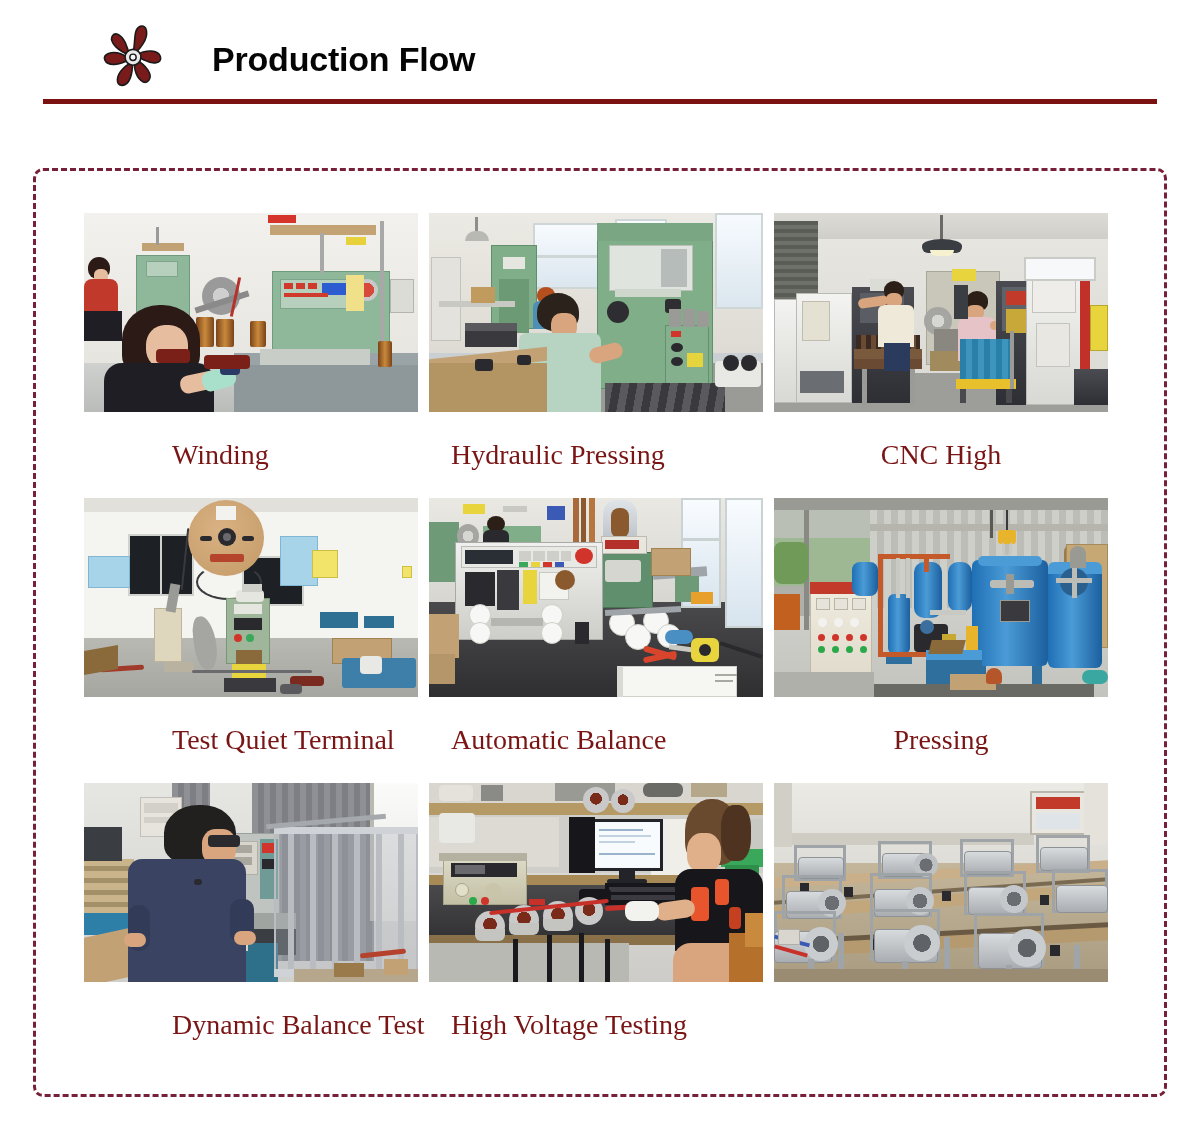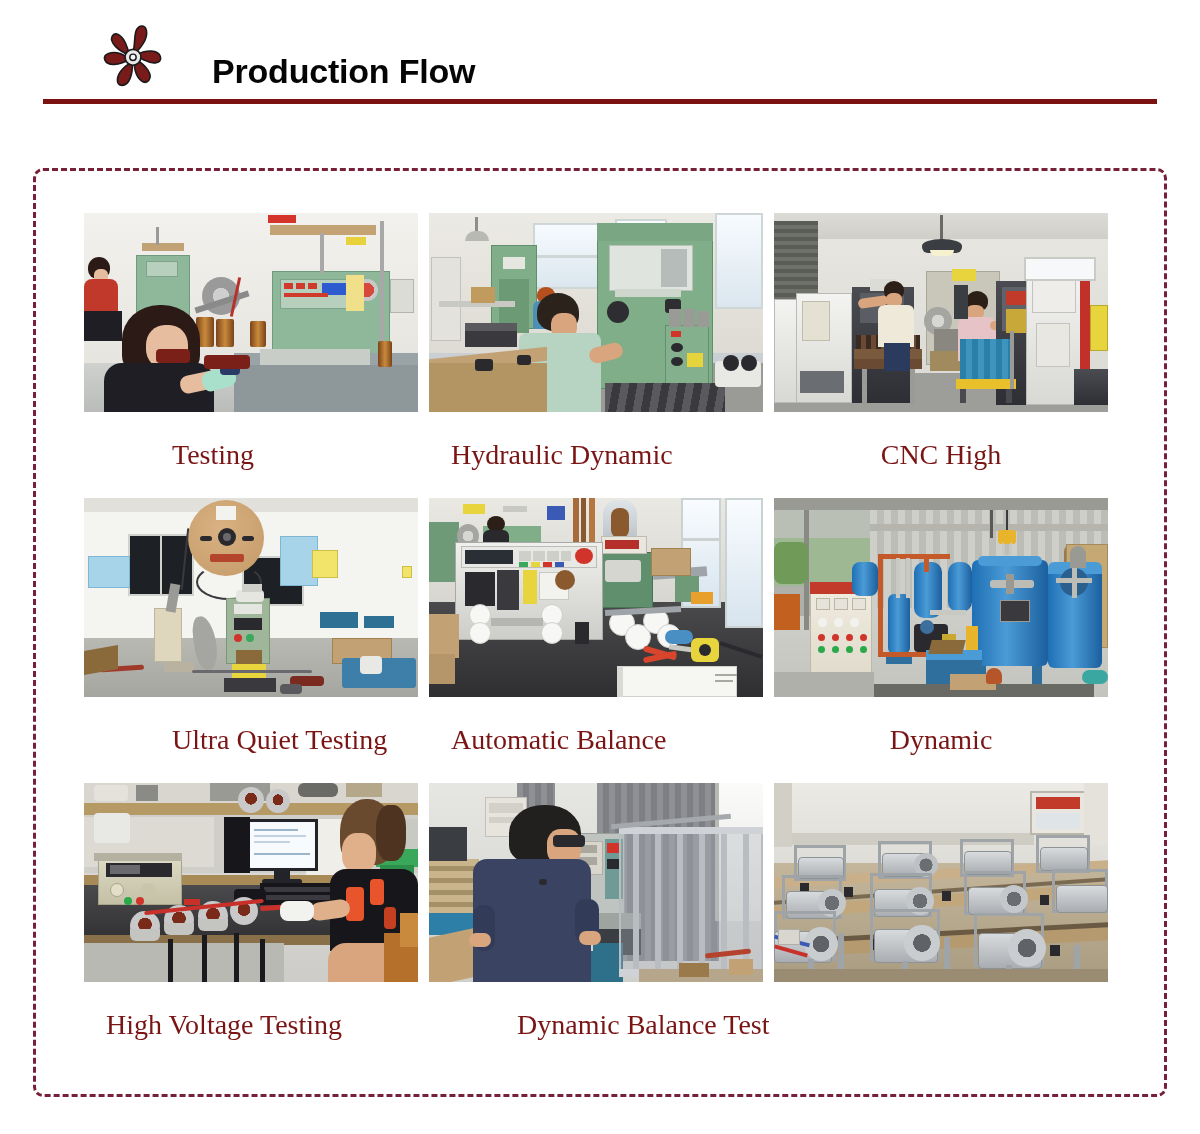--- a/index.html
+++ b/index.html
@@ -14,21 +14,21 @@
   
   .header {
     position: absolute; left: 0; top: 0; width: 1200px; height: 110px;
     display: flex; align-items: center;
   }
   .logo-wrap {
     position: absolute; left: 96px; top: 22px; width: 74px; height: 72px;
   }
   .logo-wrap svg { display: block; width: 74px; height: 72px; }
   .page-title {
-    position: absolute; left: 212px; top: 48px;
+    position: absolute; left: 212px; top: 36px;
     font-family: "Liberation Sans", "DejaVu Sans", sans-serif;
     font-weight: bold; font-size: 34px; color: #050505;
     letter-spacing: -0.2px; line-height: 46px;
   }
   .title-rule {
     position: absolute; left: 43px; top: 99px; width: 1114px; height: 5px;
     background: #7B1111;
   }
 
   
@@ -207,21 +207,21 @@
           <div class="ph" style="left:136px;top:148px;width:20px;height:14px;background:#2a3a66;border-radius:4px;"></div>
 
           <div class="ph" style="left:120px;top:142px;width:46px;height:14px;background:#7a2018;border-radius:4px;"></div>
           <div class="ph" style="left:72px;top:136px;width:34px;height:14px;background:#7a2018;border-radius:4px;"></div>
 
           <div class="ph" style="left:306px;top:66px;width:24px;height:34px;background:#dcdcd6;border:1px solid #b5b5ae;"></div>
           <div class="ph p1-coil" style="left:294px;top:128px;width:14px;height:26px;"></div>
           <div class="ph" style="left:262px;top:24px;width:20px;height:8px;background:#e8d23c;"></div>
           <div class="ph" style="left:184px;top:2px;width:28px;height:8px;background:#d4342a;"></div>
         </div>
-        <div class="caption">Testing</div>
+        <div class="caption">Winding</div>
       </div>
 
       <div class="cell c2 row1">
         <div class="photo">
           <div class="ph p2-wall"></div>
           <div class="ph p2-floor"></div>
 
           <div class="ph p2-win" style="left:104px;top:10px;width:74px;height:66px;"></div>
           <div class="ph p2-win" style="left:186px;top:6px;width:52px;height:70px;"></div>
           <div class="ph p2-win" style="left:286px;top:0px;width:48px;height:96px;"></div>
@@ -271,21 +271,21 @@
           <div class="ph" style="left:88px;top:142px;width:14px;height:10px;background:#2a2a2e;border-radius:3px;"></div>
 
           <div class="ph" style="left:36px;top:116px;width:52px;height:18px;background:#3a3a3e;"></div>
           <div class="ph" style="left:36px;top:110px;width:52px;height:8px;background:#5a5a5e;"></div>
 
           <div class="ph" style="left:176px;top:170px;width:120px;height:29px;background:repeating-linear-gradient(100deg,#5a5a5e 0 8px,#3a3a3e 8px 16px);"></div>
           <div class="ph" style="left:286px;top:148px;width:46px;height:26px;background:#e8e8e4;border-radius:4px;"></div>
           <div class="ph" style="left:294px;top:142px;width:16px;height:16px;background:#2a2a2e;border-radius:50%;"></div>
           <div class="ph" style="left:312px;top:142px;width:16px;height:16px;background:#2a2a2e;border-radius:50%;"></div>
         </div>
-        <div class="caption">Hydraulic Dynamic</div>
+        <div class="caption">Hydraulic Pressing</div>
       </div>
 
       <div class="cell c3 row1">
         <div class="photo">
           <div class="ph p3-wall"></div>
           <div class="ph p3-floor"></div>
 
           <div class="ph" style="left:0;top:0;width:334px;height:26px;background:linear-gradient(#dcdbd6,#cfcec9);"></div>
 
           <div class="ph" style="left:0;top:8px;width:44px;height:78px;background:repeating-linear-gradient(#5a5d55 0 4px,#6e716a 4px 8px);"></div>
@@ -397,21 +397,21 @@
           <div class="ph" style="left:258px;top:160px;width:74px;height:30px;background:#3d7fa8;border-radius:3px;"></div>
           <div class="ph" style="left:276px;top:158px;width:22px;height:18px;background:#e8e8e4;border-radius:4px;"></div>
           <div class="ph" style="left:236px;top:114px;width:38px;height:16px;background:#2e6f94;"></div>
           <div class="ph" style="left:280px;top:118px;width:30px;height:12px;background:#2e6f94;"></div>
           <div class="ph" style="left:16px;top:168px;width:44px;height:5px;background:#a03a2a;border-radius:3px;transform:rotate(-4deg);"></div>
           <div class="ph" style="left:206px;top:178px;width:34px;height:10px;background:#7a2a1e;border-radius:4px;"></div>
           <div class="ph" style="left:196px;top:186px;width:22px;height:10px;background:#5a5a5e;border-radius:4px;"></div>
           <div class="ph" style="left:0px;top:150px;width:34px;height:24px;background:#8a6a3a;transform:skewY(-10deg);"></div>
           <div class="ph" style="left:108px;top:172px;width:120px;height:3px;background:#6a6a6e;border-radius:2px;"></div>
         </div>
-        <div class="caption">Ultra Quiet Testing</div>
+        <div class="caption">Test Quiet Terminal</div>
       </div>
 
       <div class="cell c2 row2">
         <div class="photo">
           <div class="ph p5-bg"></div>
           <div class="ph p5-bench"></div>
 
           <div class="ph p5-win" style="left:252px;top:0px;width:40px;height:110px;"></div>
           <div class="ph p5-win" style="left:296px;top:0px;width:38px;height:130px;"></div>
           <div class="ph" style="left:252px;top:40px;width:40px;height:3px;background:#cbd2d2;"></div>
@@ -575,21 +575,80 @@
 
           <div class="ph" style="left:98px;top:186px;width:222px;height:13px;background:#6a6a64;"></div>
           <div class="ph" style="left:0px;top:174px;width:100px;height:25px;background:#b0b0aa;"></div>
           <div class="ph" style="left:176px;top:176px;width:46px;height:16px;background:#c2a274;"></div>
           <div class="ph" style="left:212px;top:170px;width:16px;height:16px;background:#b5562a;border-radius:50% 50% 20% 20%;"></div>
 
           <div class="ph" style="left:0px;top:44px;width:34px;height:42px;background:#6f9a58;border-radius:8px;"></div>
           <div class="ph" style="left:0px;top:96px;width:26px;height:36px;background:#c2601f;"></div>
           <div class="ph" style="left:308px;top:172px;width:26px;height:14px;background:#3aa8a0;border-radius:7px;"></div>
         </div>
-        <div class="caption">Dynamic</div>
+        <div class="caption">Pressing</div>
+      </div>
+
+      <div class="cell c1 row3">
+        <div class="photo">
+          <div class="ph p7-bg"></div>
+
+          <div class="ph p7-curtain" style="left:168px;top:0px;width:122px;height:178px;"></div>
+          <div class="ph p7-curtain" style="left:88px;top:0px;width:38px;height:60px;"></div>
+          <div class="ph" style="left:288px;top:0px;width:46px;height:138px;background:linear-gradient(#fbfbfa,#e4e4e0);"></div>
+          <div class="ph" style="left:286px;top:0px;width:4px;height:138px;background:#b9b9b3;"></div>
+
+          <div class="ph" style="left:56px;top:14px;width:42px;height:40px;background:#e6e4dd;border:1px solid #c2c0b8;"></div>
+          <div class="ph" style="left:60px;top:20px;width:34px;height:10px;background:#d2d0c8;"></div>
+          <div class="ph" style="left:60px;top:34px;width:34px;height:6px;background:#d2d0c8;"></div>
+
+          <div class="ph" style="left:0px;top:76px;width:50px;height:58px;background:repeating-linear-gradient(#c9b48c 0 7px,#a38f68 7px 12px);"></div>
+          <div class="ph" style="left:0px;top:44px;width:38px;height:34px;background:#3a3d42;"></div>
+          <div class="ph" style="left:0px;top:130px;width:56px;height:22px;background:#2e7fa8;"></div>
+          <div class="ph" style="left:0px;top:150px;width:44px;height:49px;background:#c2a274;transform:skewY(-12deg);"></div>
+
+          <div class="ph" style="left:126px;top:50px;width:70px;height:82px;background:#bfc4c0;border:1px solid #9aa09c;"></div>
+          <div class="ph" style="left:134px;top:58px;width:40px;height:34px;background:#d8d6cc;border:1px solid #b2b0a6;"></div>
+          <div class="ph" style="left:138px;top:62px;width:30px;height:8px;background:#a9a79e;"></div>
+          <div class="ph" style="left:138px;top:74px;width:30px;height:8px;background:#a9a79e;"></div>
+          <div class="ph" style="left:176px;top:56px;width:18px;height:60px;background:#6f9a96;"></div>
+          <div class="ph" style="left:178px;top:60px;width:12px;height:10px;background:#d0342a;"></div>
+          <div class="ph" style="left:178px;top:76px;width:12px;height:10px;background:#2a2a2e;"></div>
+          <div class="ph" style="left:126px;top:130px;width:86px;height:24px;background:#9fa4a0;"></div>
+          <div class="ph" style="left:142px;top:146px;width:70px;height:26px;background:#3a3d42;"></div>
+          <div class="ph" style="left:124px;top:160px;width:70px;height:39px;background:#2e6f8a;"></div>
+          <div class="ph" style="left:138px;top:152px;width:26px;height:16px;background:#d8d6cc;"></div>
+
+          <div class="ph p7-rack" style="left:190px;top:44px;width:144px;height:150px;"></div>
+          <div class="ph" style="left:204px;top:48px;width:6px;height:142px;background:#b9bcc0;"></div>
+          <div class="ph" style="left:226px;top:48px;width:6px;height:142px;background:#b9bcc0;"></div>
+          <div class="ph" style="left:248px;top:48px;width:6px;height:142px;background:#b9bcc0;"></div>
+          <div class="ph" style="left:270px;top:48px;width:6px;height:142px;background:#b9bcc0;"></div>
+          <div class="ph" style="left:292px;top:48px;width:6px;height:142px;background:#b9bcc0;"></div>
+          <div class="ph" style="left:314px;top:48px;width:6px;height:142px;background:#b9bcc0;"></div>
+          <div class="ph" style="left:190px;top:44px;width:144px;height:7px;background:#cfd2d6;"></div>
+          <div class="ph" style="left:190px;top:186px;width:144px;height:8px;background:#cfd2d6;"></div>
+          <div class="ph" style="left:182px;top:36px;width:120px;height:5px;background:#a5a8ac;transform:rotate(-5deg);"></div>
+
+          <div class="ph" style="left:80px;top:22px;width:72px;height:58px;background:#22201e;border-radius:48% 48% 30% 30%;"></div>
+          <div class="ph" style="left:118px;top:46px;width:34px;height:36px;background:#d8a57e;border-radius:40%;"></div>
+          <div class="ph" style="left:124px;top:52px;width:32px;height:12px;background:#2a2a2e;border-radius:4px;"></div>
+          <div class="ph p7-navy" style="left:44px;top:76px;width:118px;height:123px;"></div>
+          <div class="ph" style="left:44px;top:122px;width:22px;height:46px;background:#323b57;border-radius:10px;"></div>
+          <div class="ph" style="left:146px;top:116px;width:24px;height:44px;background:#323b57;border-radius:10px;"></div>
+          <div class="ph" style="left:40px;top:150px;width:22px;height:14px;background:#d8a57e;border-radius:7px;"></div>
+          <div class="ph" style="left:150px;top:148px;width:22px;height:14px;background:#d8a57e;border-radius:7px;"></div>
+          <div class="ph" style="left:110px;top:96px;width:8px;height:6px;background:#2a2a2e;border-radius:3px;"></div>
+
+          <div class="ph" style="left:210px;top:186px;width:124px;height:13px;background:#b5a68c;"></div>
+          <div class="ph" style="left:250px;top:180px;width:30px;height:14px;background:#9a7a4a;"></div>
+          <div class="ph" style="left:300px;top:176px;width:24px;height:16px;background:#c2a274;"></div>
+          <div class="ph" style="left:276px;top:168px;width:46px;height:5px;background:#b5422c;border-radius:3px;transform:rotate(-6deg);"></div>
+        </div>
+        <div class="caption">Dynamic Balance Test</div>
       </div>
 
       <div class="cell c2 row3">
         <div class="photo">
           <div class="ph p8-bg"></div>
 
           <div class="ph" style="left:0px;top:0px;width:334px;height:20px;background:#d8d6cf;"></div>
           <div class="ph" style="left:0px;top:20px;width:334px;height:12px;background:#b59a66;"></div>
           <div class="ph" style="left:0px;top:32px;width:334px;height:58px;background:#cfcec8;"></div>
           <div class="ph" style="left:10px;top:2px;width:34px;height:16px;background:#e4e2da;border-radius:4px;"></div>
@@ -663,79 +722,20 @@
           <div class="ph" style="left:300px;top:124px;width:12px;height:22px;background:#c44020;border-radius:4px;"></div>
           <div class="ph" style="left:226px;top:118px;width:40px;height:18px;background:#e0b08a;border-radius:9px;transform:rotate(-8deg);"></div>
           <div class="ph" style="left:196px;top:118px;width:34px;height:20px;background:#f2f2ee;border-radius:8px;"></div>
           <div class="ph" style="left:244px;top:160px;width:72px;height:39px;background:#d8a57e;border-radius:18px 0 0 0;"></div>
           <div class="ph" style="left:300px;top:150px;width:34px;height:49px;background:#b5702c;"></div>
           <div class="ph" style="left:316px;top:130px;width:18px;height:34px;background:#c98a3d;"></div>
         </div>
         <div class="caption">High Voltage Testing</div>
       </div>
 
-      <div class="cell c1 row3">
-        <div class="photo">
-          <div class="ph p7-bg"></div>
-
-          <div class="ph p7-curtain" style="left:168px;top:0px;width:122px;height:178px;"></div>
-          <div class="ph p7-curtain" style="left:88px;top:0px;width:38px;height:60px;"></div>
-          <div class="ph" style="left:288px;top:0px;width:46px;height:138px;background:linear-gradient(#fbfbfa,#e4e4e0);"></div>
-          <div class="ph" style="left:286px;top:0px;width:4px;height:138px;background:#b9b9b3;"></div>
-
-          <div class="ph" style="left:56px;top:14px;width:42px;height:40px;background:#e6e4dd;border:1px solid #c2c0b8;"></div>
-          <div class="ph" style="left:60px;top:20px;width:34px;height:10px;background:#d2d0c8;"></div>
-          <div class="ph" style="left:60px;top:34px;width:34px;height:6px;background:#d2d0c8;"></div>
-
-          <div class="ph" style="left:0px;top:76px;width:50px;height:58px;background:repeating-linear-gradient(#c9b48c 0 7px,#a38f68 7px 12px);"></div>
-          <div class="ph" style="left:0px;top:44px;width:38px;height:34px;background:#3a3d42;"></div>
-          <div class="ph" style="left:0px;top:130px;width:56px;height:22px;background:#2e7fa8;"></div>
-          <div class="ph" style="left:0px;top:150px;width:44px;height:49px;background:#c2a274;transform:skewY(-12deg);"></div>
-
-          <div class="ph" style="left:126px;top:50px;width:70px;height:82px;background:#bfc4c0;border:1px solid #9aa09c;"></div>
-          <div class="ph" style="left:134px;top:58px;width:40px;height:34px;background:#d8d6cc;border:1px solid #b2b0a6;"></div>
-          <div class="ph" style="left:138px;top:62px;width:30px;height:8px;background:#a9a79e;"></div>
-          <div class="ph" style="left:138px;top:74px;width:30px;height:8px;background:#a9a79e;"></div>
-          <div class="ph" style="left:176px;top:56px;width:18px;height:60px;background:#6f9a96;"></div>
-          <div class="ph" style="left:178px;top:60px;width:12px;height:10px;background:#d0342a;"></div>
-          <div class="ph" style="left:178px;top:76px;width:12px;height:10px;background:#2a2a2e;"></div>
-          <div class="ph" style="left:126px;top:130px;width:86px;height:24px;background:#9fa4a0;"></div>
-          <div class="ph" style="left:142px;top:146px;width:70px;height:26px;background:#3a3d42;"></div>
-          <div class="ph" style="left:124px;top:160px;width:70px;height:39px;background:#2e6f8a;"></div>
-          <div class="ph" style="left:138px;top:152px;width:26px;height:16px;background:#d8d6cc;"></div>
-
-          <div class="ph p7-rack" style="left:190px;top:44px;width:144px;height:150px;"></div>
-          <div class="ph" style="left:204px;top:48px;width:6px;height:142px;background:#b9bcc0;"></div>
-          <div class="ph" style="left:226px;top:48px;width:6px;height:142px;background:#b9bcc0;"></div>
-          <div class="ph" style="left:248px;top:48px;width:6px;height:142px;background:#b9bcc0;"></div>
-          <div class="ph" style="left:270px;top:48px;width:6px;height:142px;background:#b9bcc0;"></div>
-          <div class="ph" style="left:292px;top:48px;width:6px;height:142px;background:#b9bcc0;"></div>
-          <div class="ph" style="left:314px;top:48px;width:6px;height:142px;background:#b9bcc0;"></div>
-          <div class="ph" style="left:190px;top:44px;width:144px;height:7px;background:#cfd2d6;"></div>
-          <div class="ph" style="left:190px;top:186px;width:144px;height:8px;background:#cfd2d6;"></div>
-          <div class="ph" style="left:182px;top:36px;width:120px;height:5px;background:#a5a8ac;transform:rotate(-5deg);"></div>
-
-          <div class="ph" style="left:80px;top:22px;width:72px;height:58px;background:#22201e;border-radius:48% 48% 30% 30%;"></div>
-          <div class="ph" style="left:118px;top:46px;width:34px;height:36px;background:#d8a57e;border-radius:40%;"></div>
-          <div class="ph" style="left:124px;top:52px;width:32px;height:12px;background:#2a2a2e;border-radius:4px;"></div>
-          <div class="ph p7-navy" style="left:44px;top:76px;width:118px;height:123px;"></div>
-          <div class="ph" style="left:44px;top:122px;width:22px;height:46px;background:#323b57;border-radius:10px;"></div>
-          <div class="ph" style="left:146px;top:116px;width:24px;height:44px;background:#323b57;border-radius:10px;"></div>
-          <div class="ph" style="left:40px;top:150px;width:22px;height:14px;background:#d8a57e;border-radius:7px;"></div>
-          <div class="ph" style="left:150px;top:148px;width:22px;height:14px;background:#d8a57e;border-radius:7px;"></div>
-          <div class="ph" style="left:110px;top:96px;width:8px;height:6px;background:#2a2a2e;border-radius:3px;"></div>
-
-          <div class="ph" style="left:210px;top:186px;width:124px;height:13px;background:#b5a68c;"></div>
-          <div class="ph" style="left:250px;top:180px;width:30px;height:14px;background:#9a7a4a;"></div>
-          <div class="ph" style="left:300px;top:176px;width:24px;height:16px;background:#c2a274;"></div>
-          <div class="ph" style="left:276px;top:168px;width:46px;height:5px;background:#b5422c;border-radius:3px;transform:rotate(-6deg);"></div>
-        </div>
-        <div class="caption">Dynamic Balance Test</div>
-      </div>
-
       <div class="cell c3 row3">
         <div class="photo">
           <div class="ph p9-wall"></div>
           <div class="ph p9-floor"></div>
           <div class="ph" style="left:0px;top:50px;width:260px;height:12px;background:#cfccc4;"></div>
           <div class="ph" style="left:0px;top:0px;width:18px;height:64px;background:#d2cfc7;"></div>
 
           <div class="ph" style="left:256px;top:8px;width:56px;height:44px;background:#e8e6de;border:2px solid #b9b6ac;"></div>
           <div class="ph" style="left:262px;top:14px;width:44px;height:12px;background:#c23a2a;"></div>
           <div class="ph" style="left:262px;top:30px;width:44px;height:16px;background:#dfe4e8;"></div>

